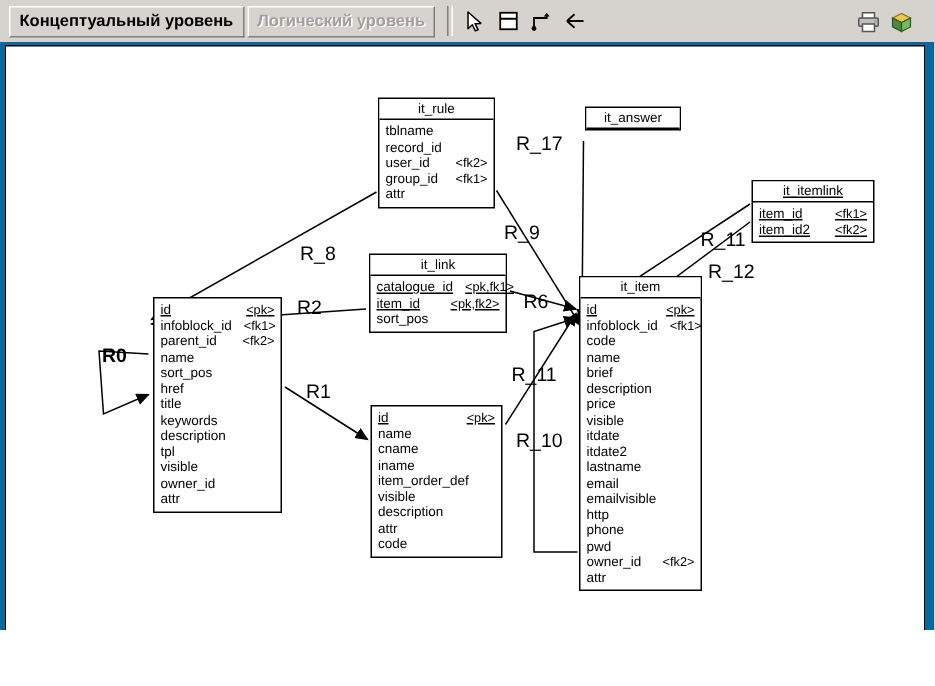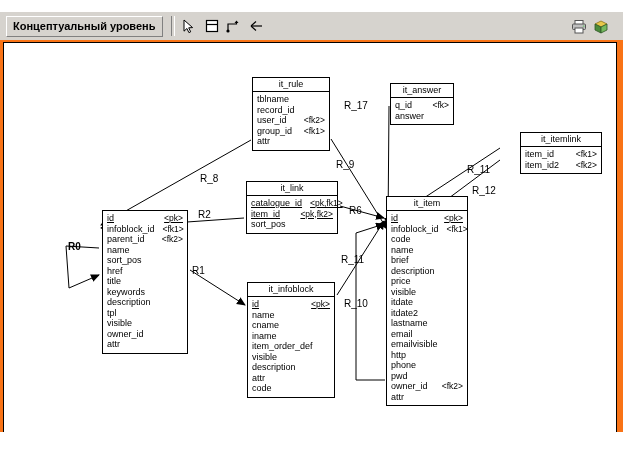--- a/index.html
+++ b/index.html
@@ -7,23 +7,22 @@
     padding: 0;
     background: #ffffff;
   }
   body {
     font-family: "Liberation Sans", sans-serif;
   }
   #app {
     position: relative;
     width: 623px;
     height: 420px;
-    background: #f97316;
+    background: #0369a1;
     overflow: hidden;
-    margin-top: 12px;
   }
   
   #toolbar {
     position: absolute;
     left: 0; top: 0;
     width: 623px; height: 28px;
     background: #d6d3ce;
     box-sizing: border-box;
     display: flex;
     align-items: center;
@@ -122,34 +121,35 @@
   }
   .attr-name.key { text-decoration: underline; }
   .attr-key {
     margin-left: 8px;
     font-size: 8.5px;
   }
   .attr-key.key { text-decoration: underline; }
   
   .rel-label {
     position: absolute;
-    font-size: 10px;
+    font-size: 13px;
     color: #000000;
     background: transparent;
     white-space: nowrap;
     z-index: 6;
   }
 </style>
 </head>
 <body>
 
 <div id="app">
 
   <div id="toolbar">
     <div class="tab">Концептуальный уровень</div>
+    <div class="tab inactive">Логический уровень</div>
 
     <div class="tb-sep"></div>
 
     <div class="tb-icon" title="Pointer">
       <svg width="13" height="15" viewBox="0 0 13 15">
         <path d="M1,1 L1,12.2 L3.9,9.5 L5.9,13.6 L7.7,12.8 L5.7,8.8 L9.6,8.6 Z" fill="#ffffff" stroke="#000000" stroke-width="1" stroke-linejoin="round"></path>
       </svg>
     </div>
 
     <div class="tb-icon" title="Entity">
@@ -227,21 +227,21 @@
 
           <path d="M496,105 L388,176" marker-end="url(#arrow)"></path>
 
           <path d="M496,117 L402,187" marker-end="url(#arrow)"></path>
         </g>
       </svg>
 
       <div class="rel-label" style="left:64px;  top:198px;font-weight:bold;">R0</div>
       <div class="rel-label" style="left:196px; top:130px;">R_8</div>
       <div class="rel-label" style="left:194px; top:166px;">R2</div>
-      <div class="rel-label" style="left:188px; top:222px;">R1</div>
+      <div class="rel-label" style="left:200px; top:222px;">R1</div>
       <div class="rel-label" style="left:340px; top:57px;">R_17</div>
       <div class="rel-label" style="left:332px; top:116px;">R_9</div>
       <div class="rel-label" style="left:345px; top:162px;">R6</div>
       <div class="rel-label" style="left:337px; top:211px;">R_11</div>
       <div class="rel-label" style="left:340px; top:255px;">R_10</div>
       <div class="rel-label" style="left:463px; top:121px;">R_11</div>
       <div class="rel-label" style="left:468px; top:142px;">R_12</div>
 
       <div id="entity-layer">
           <div class="entity" style="left: 248px; top: 34px; width: 78px;">
@@ -264,32 +264,22 @@
                 <span class="attr-key">&lt;fk1&gt;</span>
               </div>
               <div class="attr-row">
                 <span class="attr-name">attr</span>
                 <span class="attr-key"></span>
               </div>
             </div>
           </div>
           <div class="entity" style="left: 386px; top: 40px; width: 64px;">
             <div class="ent-title">it_answer</div>
-            <div class="ent-body">
-              <div class="attr-row">
-                <span class="attr-name">q_id</span>
-                <span class="attr-key">&lt;fk&gt;</span>
-              </div>
-              <div class="attr-row">
-                <span class="attr-name">answer</span>
-                <span class="attr-key"></span>
-              </div>
-            </div>
-          </div>
-          <div class="entity" style="left: 516px; top: 89px; width: 82px;">
+          </div>
+          <div class="entity" style="left: 497px; top: 89px; width: 82px; text-decoration: underline;">
             <div class="ent-title">it_itemlink</div>
             <div class="ent-body">
               <div class="attr-row">
                 <span class="attr-name">item_id</span>
                 <span class="attr-key">&lt;fk1&gt;</span>
               </div>
               <div class="attr-row">
                 <span class="attr-name">item_id2</span>
                 <span class="attr-key">&lt;fk2&gt;</span>
               </div>
@@ -439,21 +429,20 @@
                 <span class="attr-name">owner_id</span>
                 <span class="attr-key"></span>
               </div>
               <div class="attr-row">
                 <span class="attr-name">attr</span>
                 <span class="attr-key"></span>
               </div>
             </div>
           </div>
           <div class="entity" style="left: 243px; top: 239px; width: 88px;">
-            <div class="ent-title">it_infoblock</div>
             <div class="ent-body">
               <div class="attr-row">
                 <span class="attr-name key">id</span>
                 <span class="attr-key key">&lt;pk&gt;</span>
               </div>
               <div class="attr-row">
                 <span class="attr-name">name</span>
                 <span class="attr-key"></span>
               </div>
               <div class="attr-row">

